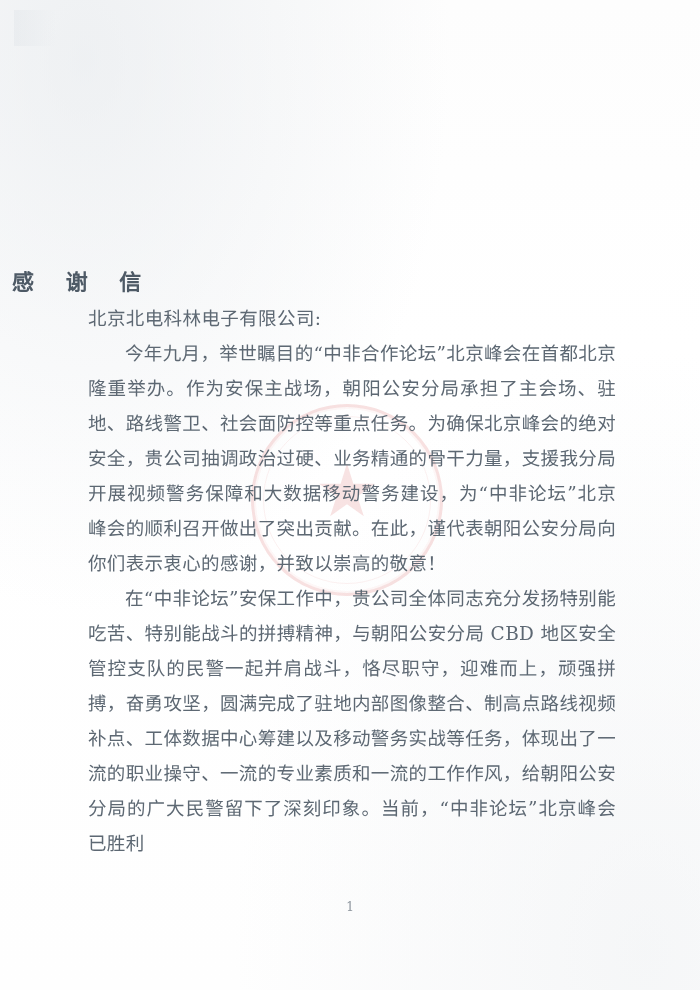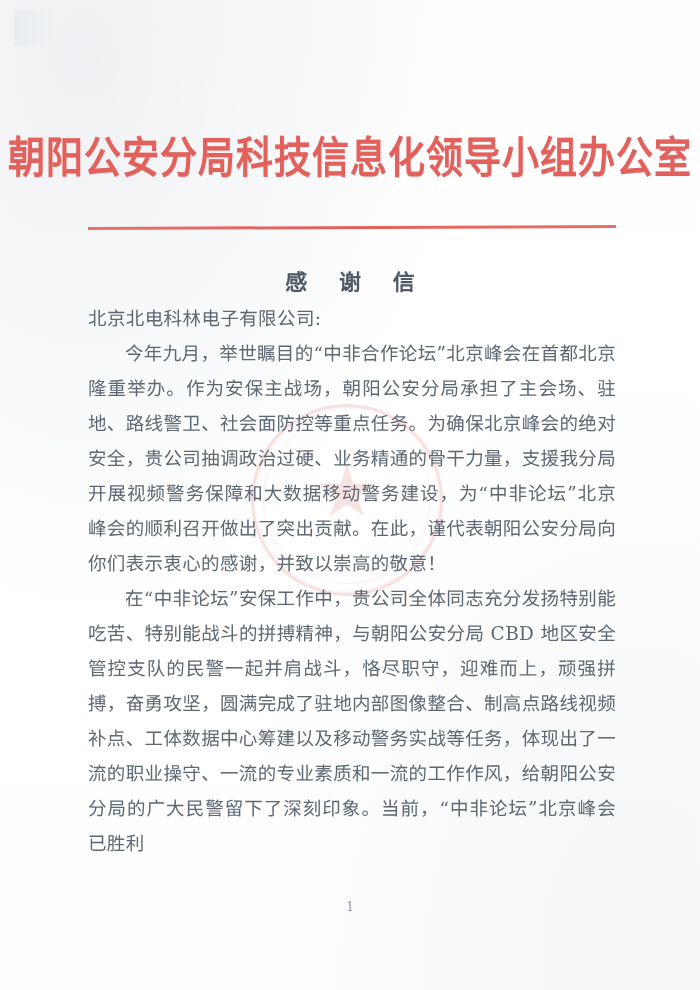--- a/index.html
+++ b/index.html
@@ -89,21 +89,20 @@
     transform: rotate(-0.22deg);
     z-index: 3;
   }
 
   
   .doc-title {
     position: absolute;
     left: 0;
     top: 264px;
     width: 700px;
-    text-align: center;
     font-family: "DejaVu Sans", "Liberation Sans", sans-serif;
     font-weight: 700;
     font-size: 22px;
     letter-spacing: 12px;
     text-indent: 12px;
     color: #4e5a66;
     z-index: 3;
   }
 
   
@@ -165,24 +164,20 @@
 
 <div class="page">
 
   <div class="scan-speck"></div>
 
   <div class="seal">
     <div class="ring-inner"></div>
     <div class="star"></div>
   </div>
 
-  <div class="letterhead">
-    <div class="letterhead-title">朝阳公安分局科技信息化领导小组办公室</div>
-    <div class="letterhead-rule"></div>
-  </div>
 
   <div class="doc-title">感 谢 信</div>
 
   <div class="body-block">
     <p class="salutation">北京北电科林电子有限公司:</p>
     <p class="para">今年九月，举世瞩目的“中非合作论坛”北京峰会在首都北京隆重举办。作为安保主战场，朝阳公安分局承担了主会场、驻地、路线警卫、社会面防控等重点任务。为确保北京峰会的绝对安全，贵公司抽调政治过硬、业务精通的骨干力量，支援我分局开展视频警务保障和大数据移动警务建设，为“中非论坛”北京峰会的顺利召开做出了突出贡献。在此，谨代表朝阳公安分局向你们表示衷心的感谢，并致以崇高的敬意！</p>
     <p class="para">在“中非论坛”安保工作中，贵公司全体同志充分发扬特别能吃苦、特别能战斗的拼搏精神，与朝阳公安分局 CBD 地区安全管控支队的民警一起并肩战斗，恪尽职守，迎难而上，顽强拼搏，奋勇攻坚，圆满完成了驻地内部图像整合、制高点路线视频补点、工体数据中心筹建以及移动警务实战等任务，体现出了一流的职业操守、一流的专业素质和一流的工作作风，给朝阳公安分局的广大民警留下了深刻印象。当前，“中非论坛”北京峰会已胜利</p>
   </div>
 
   <div class="page-number">1</div>

